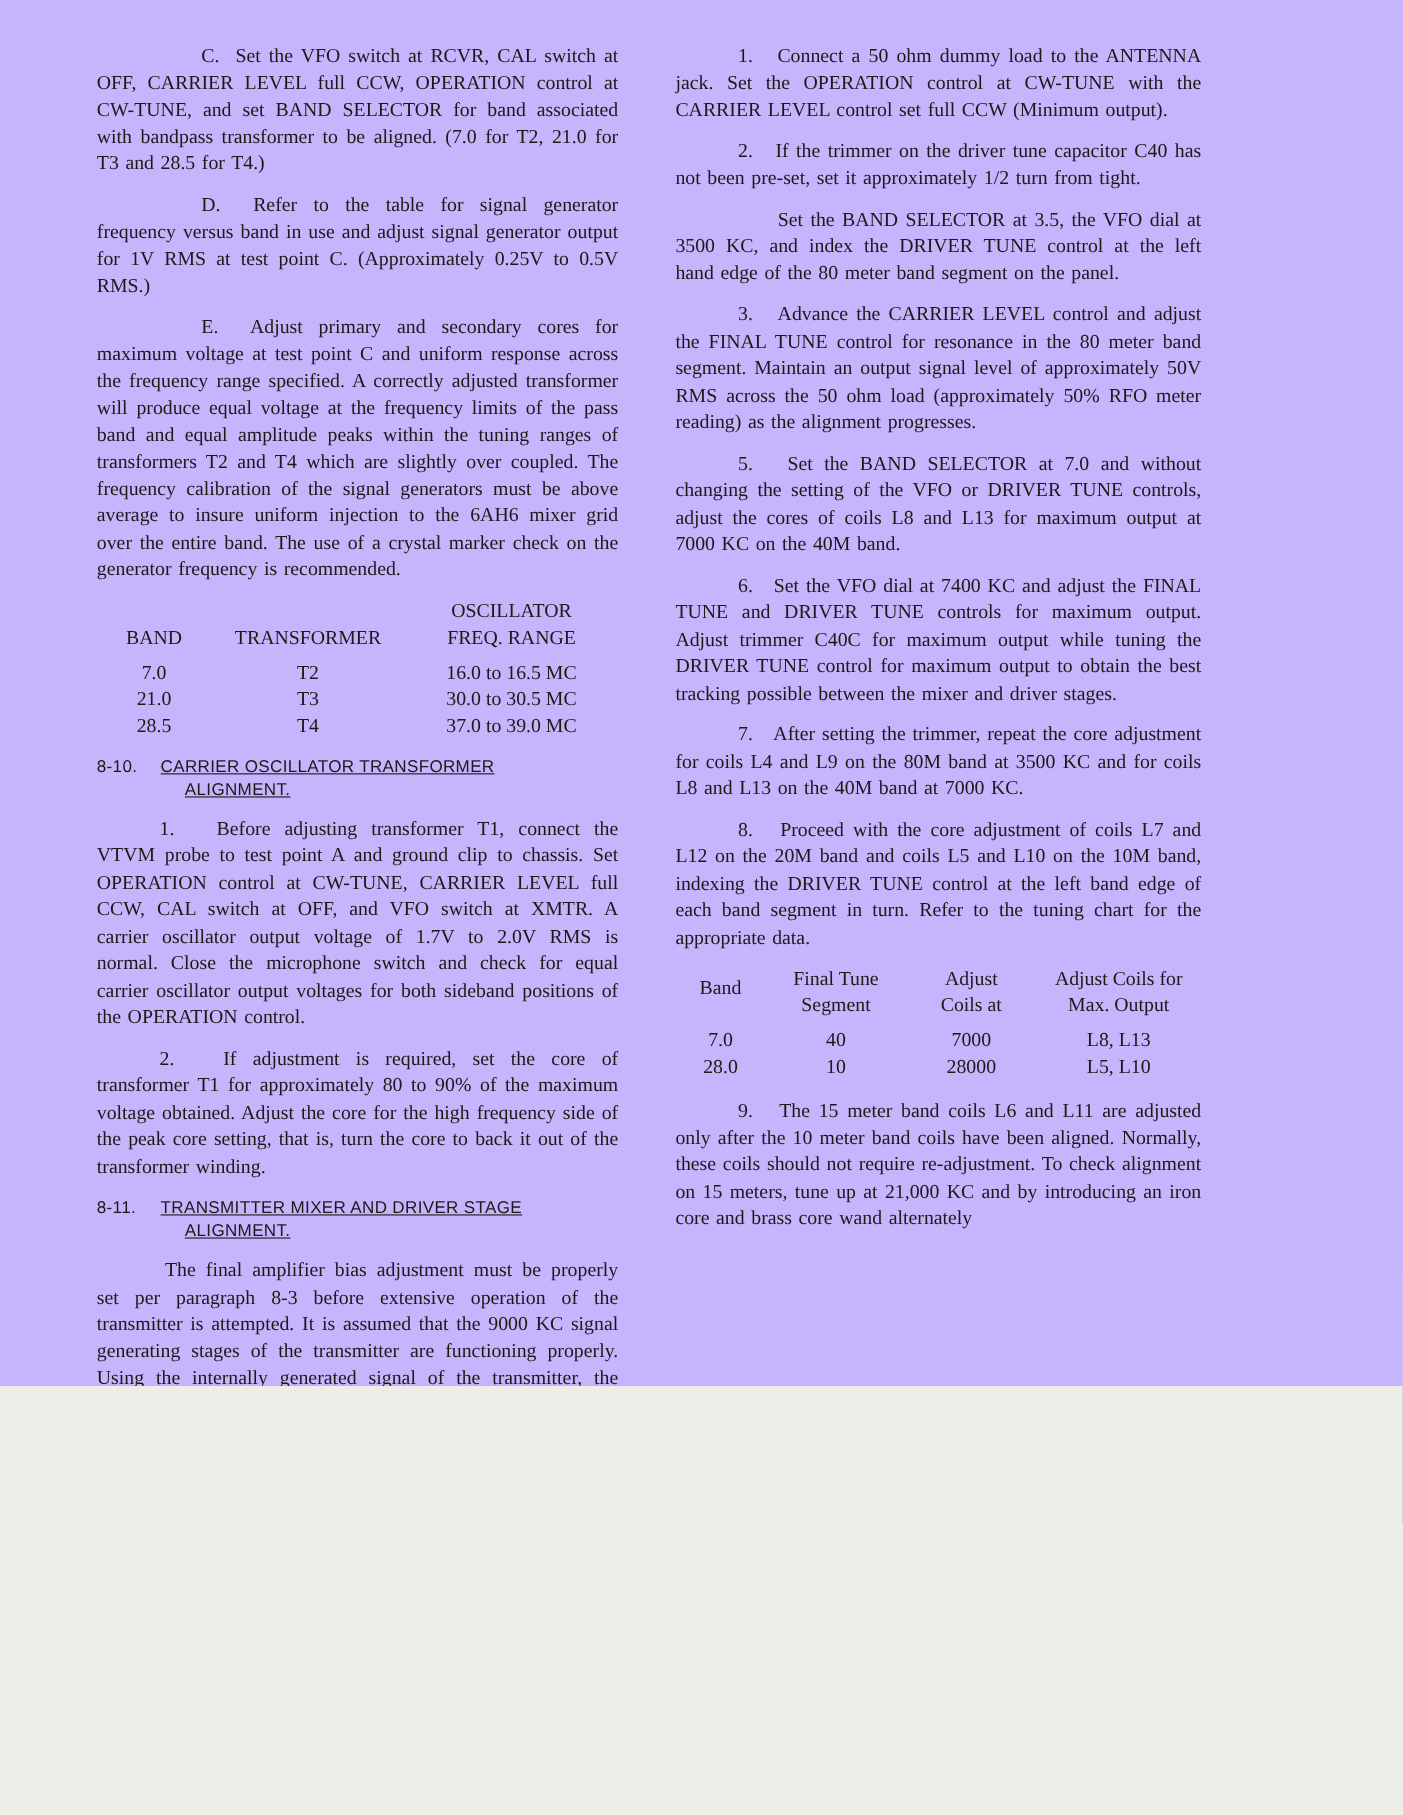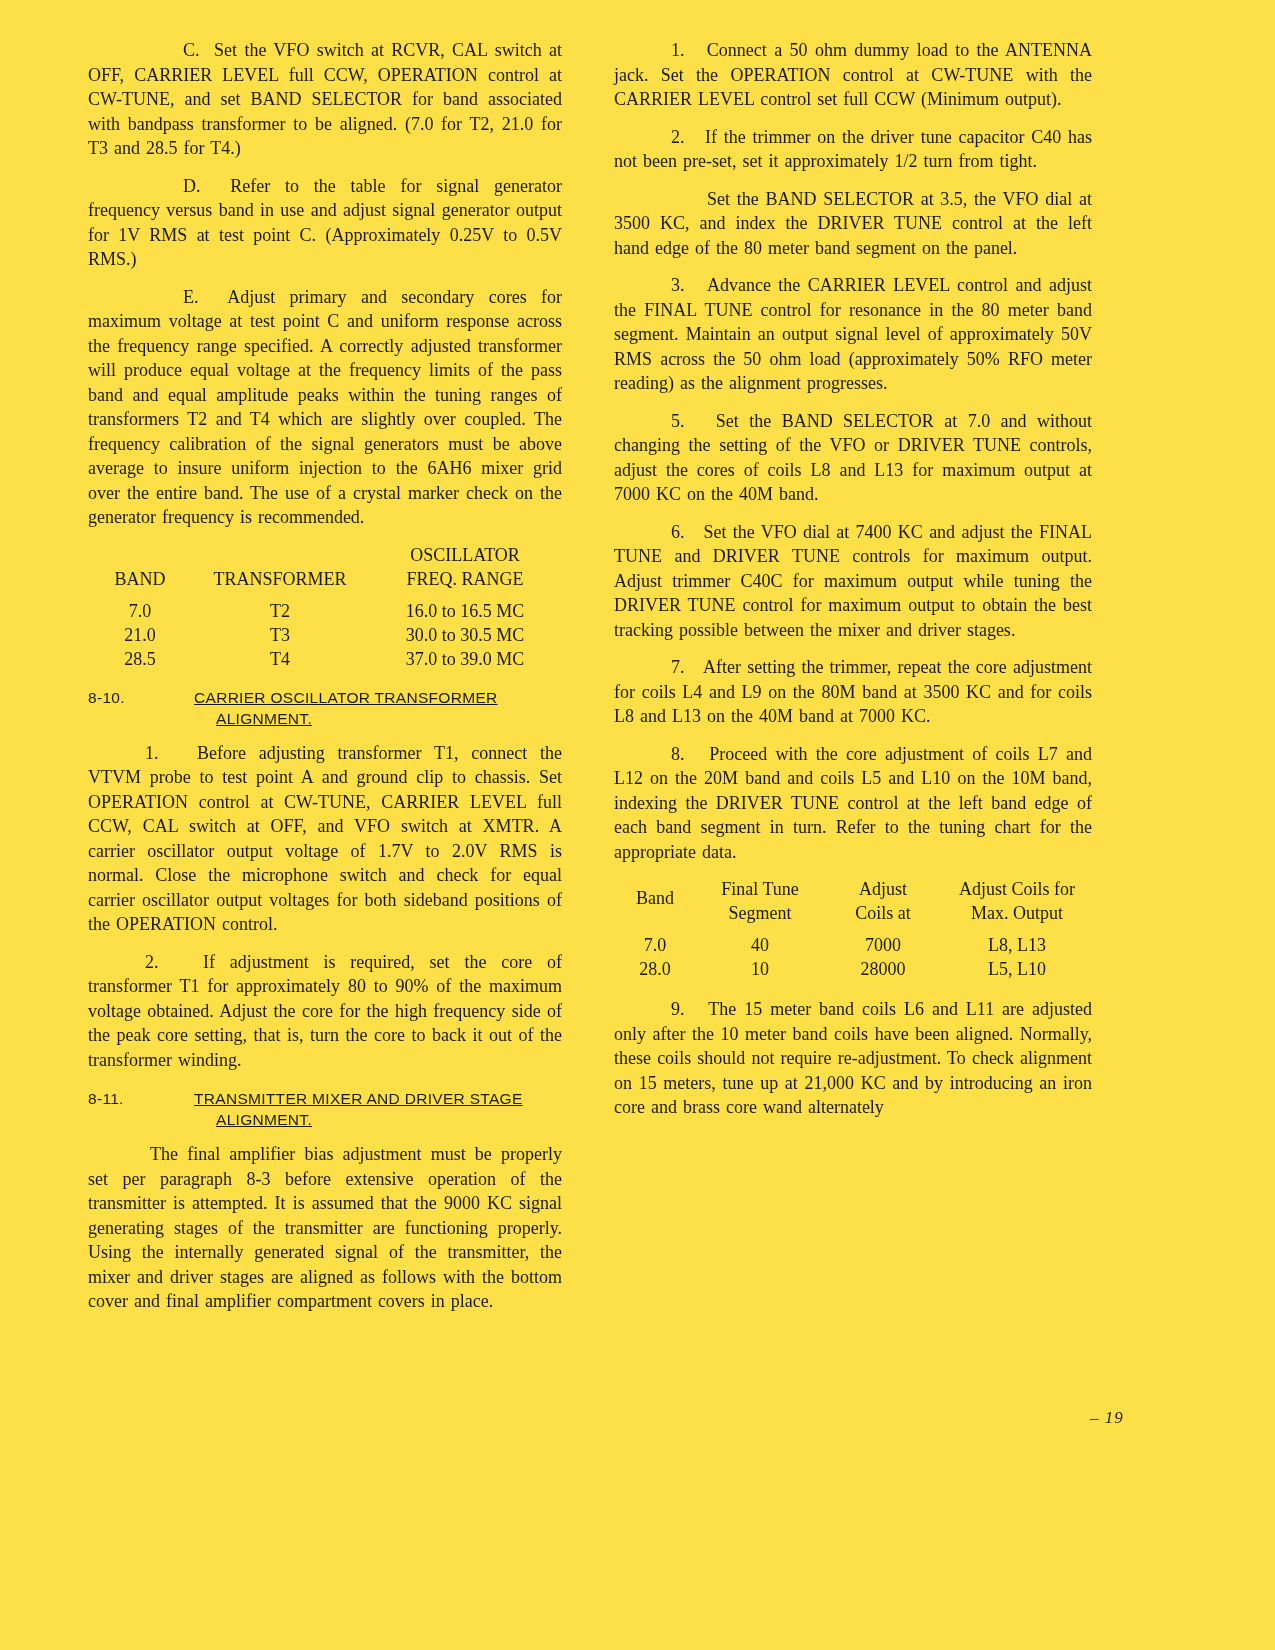--- a/index.html
+++ b/index.html
@@ -5,22 +5,22 @@
   * { margin: 0; padding: 0; box-sizing: border-box; }
   html, body { width: 1275px; height: 1650px; }
   body {
     background: #efede7;
     font-family: "Liberation Serif", serif;
     color: #1c1a16;
   }
   .page {
     position: relative;
     width: 1275px;
-    height: 1650px;
-    background: #fde047;
+    height: 1260px;
+    background: #c4b5fd;
     overflow: hidden;
   }
   .col {
     position: absolute;
     top: 38px;
     font-size: 18px;
     line-height: 24.5px;
     text-align: justify;
     word-spacing: 1.5px;
   }
@@ -35,21 +35,20 @@
 
   .heading {
     font-family: "Liberation Sans", sans-serif;
     font-size: 15.5px;
     line-height: 21px;
     letter-spacing: 0.3px;
     display: flex;
     text-align: left;
     margin: 16px 0 12px 0;
     word-spacing: normal;
-    gap: 48px;
   }
   .heading .h-num { width: 58px; flex: none; }
   .heading .h-title { flex: 1; text-decoration: underline; }
   .heading .h-line { display: block; }
   .heading .h-line2 { padding-left: 22px; }
 
   table.doc-table {
     border-collapse: collapse;
     margin: 6px auto 16px auto;
     text-align: center;

